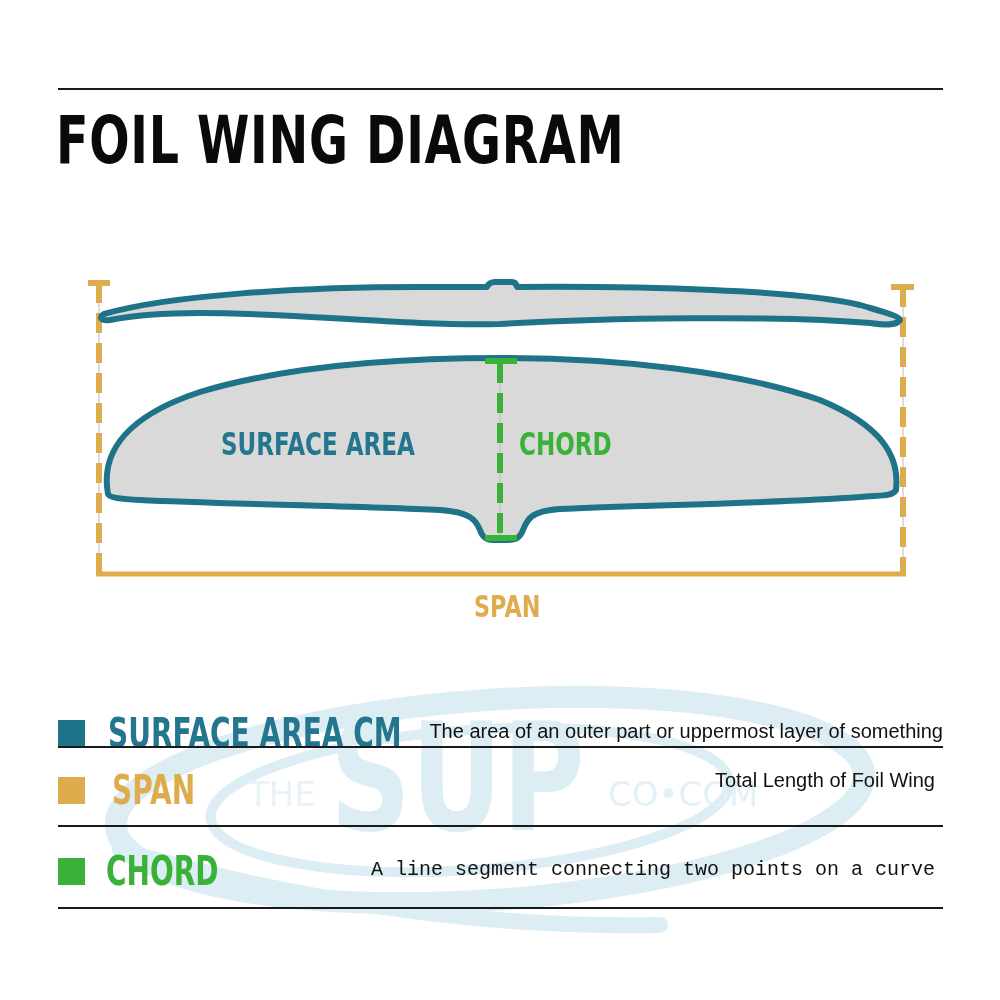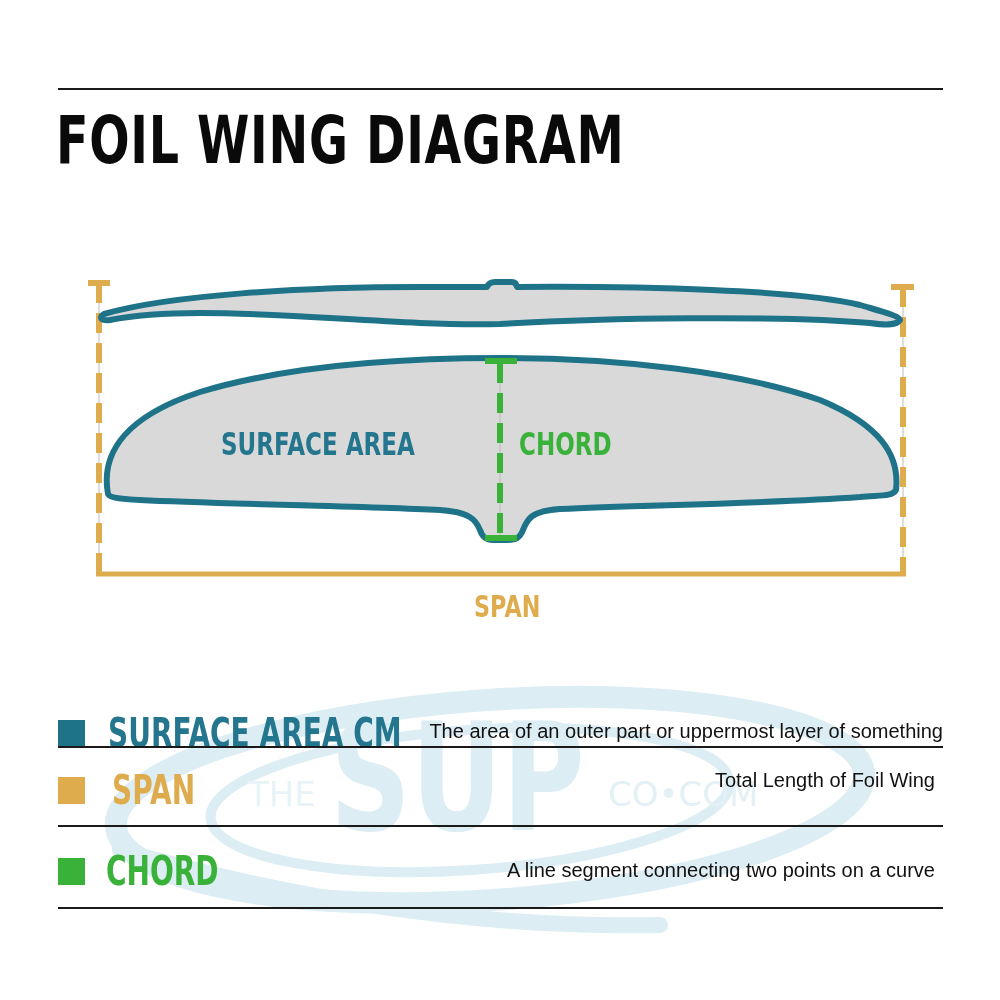--- a/index.html
+++ b/index.html
@@ -100,15 +100,15 @@
 <div class="legend-row" style="top:766px; height:56px;">
   <div class="swatch" style="top:11px; background:#dfac4d;"></div>
   <div class="legend-name" style="left:54px; top:4px; color:#dfac4d;">SPAN</div>
   <div class="legend-desc" style="top:4px; right:8px;">Total Length of Foil Wing</div>
 </div>
 <div class="rule" style="top:825px;"></div>
 
 <div class="legend-row" style="top:848px; height:56px;">
   <div class="swatch" style="top:10px; background:#3ab23a;"></div>
   <div class="legend-name" style="left:48px; top:3px; color:#3ab23a;">CHORD</div>
-  <div class="legend-desc" style="top:12px; right:8px;">A line segment connecting two points on a curve</div>
+  <div class="legend-desc" style="top:12px; right:8px;font-family:Liberation Mono, monospace;">A line segment connecting two points on a curve</div>
 </div>
 <div class="rule" style="top:907px;"></div>
 
 </body></html>

